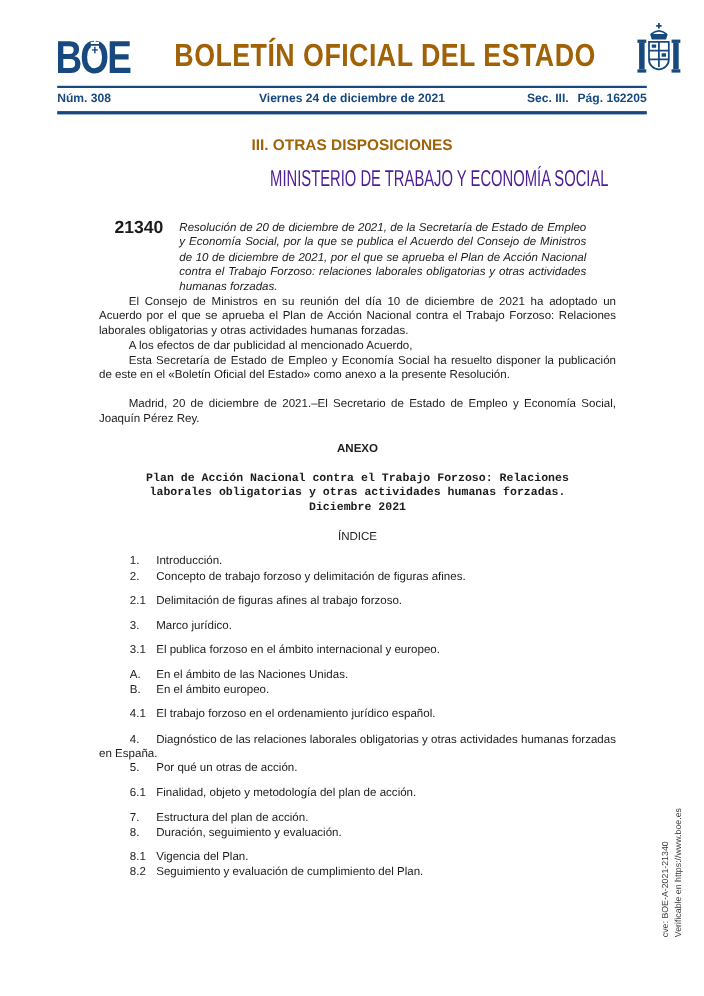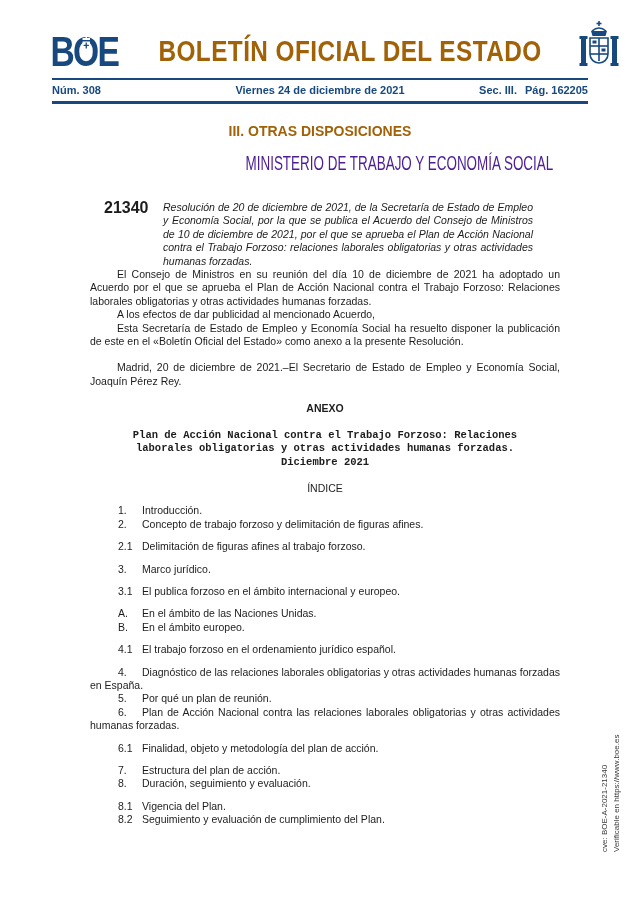--- a/index.html
+++ b/index.html
@@ -164,22 +164,21 @@
       </div>
       <div class="idx-group">
         <p class="idx-item"><span class="idx-num">A.</span><span>En el ámbito de las Naciones Unidas.</span></p>
         <p class="idx-item"><span class="idx-num">B.</span><span>En el ámbito europeo.</span></p>
       </div>
       <div class="idx-group">
         <p class="idx-item"><span class="idx-num">4.1</span><span>El trabajo forzoso en el ordenamiento jurídico español.</span></p>
       </div>
       <div class="idx-group">
         <p class="idx-item"><span class="idx-num">4.</span><span>Diagnóstico de las relaciones laborales obligatorias y otras actividades humanas forzadas en España.</span></p>
-        <p class="idx-item"><span class="idx-num">5.</span><span>Por qué un plan de reunión.</span></p>
-        <p class="idx-item"><span class="idx-num">6.</span><span>Plan de Acción Nacional contra las relaciones laborales obligatorias y otras actividades humanas forzadas.</span></p>
+        <p class="idx-item"><span class="idx-num">5.</span><span>Por qué un otras de acción.</span></p>
       </div>
       <div class="idx-group">
         <p class="idx-item"><span class="idx-num">6.1</span><span>Finalidad, objeto y metodología del plan de acción.</span></p>
       </div>
       <div class="idx-group">
         <p class="idx-item"><span class="idx-num">7.</span><span>Estructura del plan de acción.</span></p>
         <p class="idx-item"><span class="idx-num">8.</span><span>Duración, seguimiento y evaluación.</span></p>
       </div>
       <div class="idx-group">
         <p class="idx-item"><span class="idx-num">8.1</span><span>Vigencia del Plan.</span></p>

